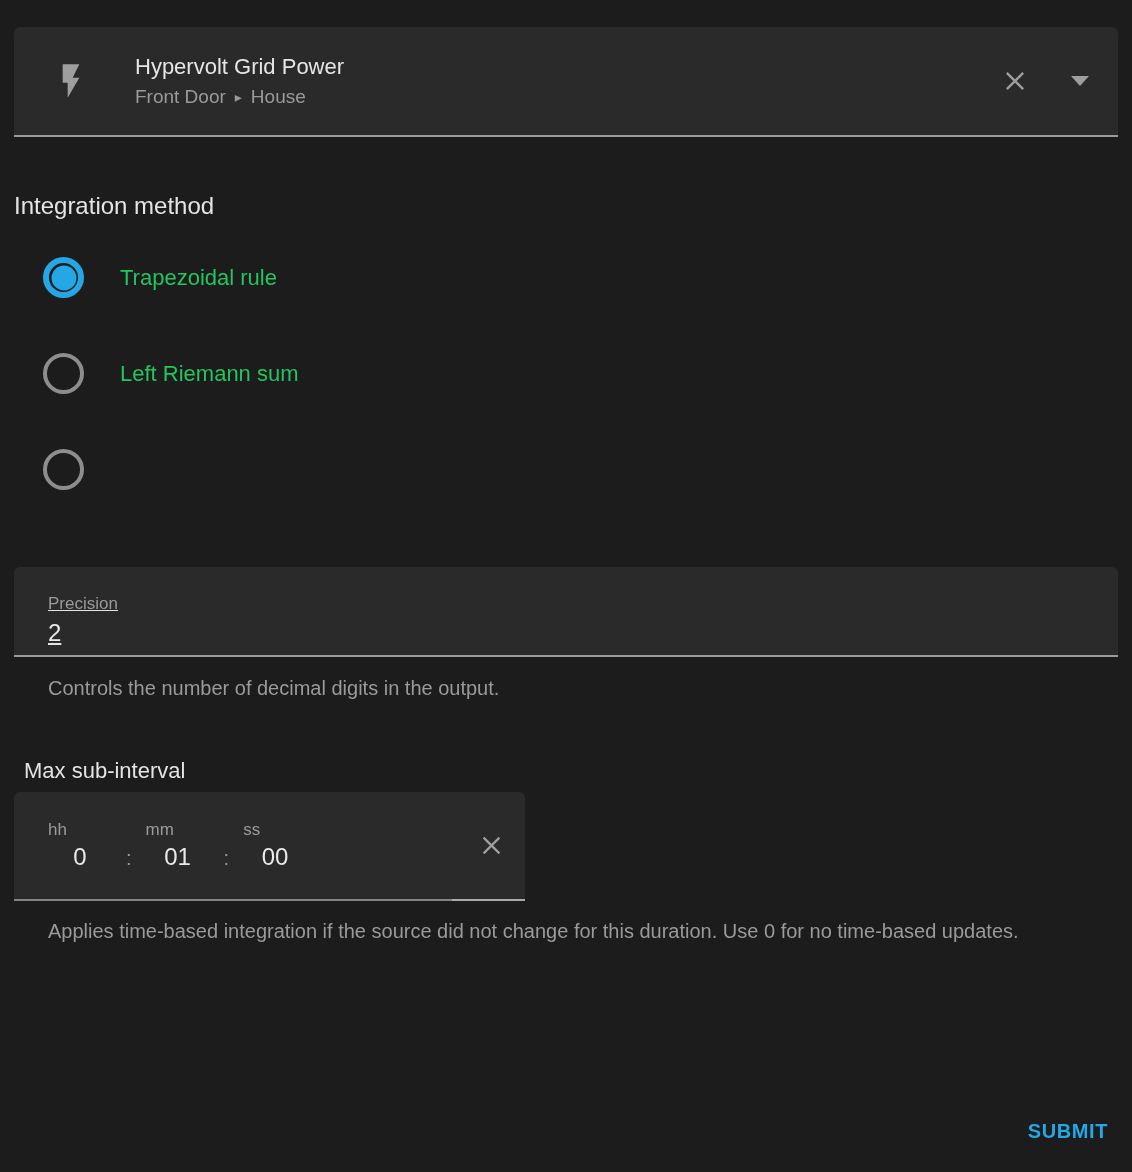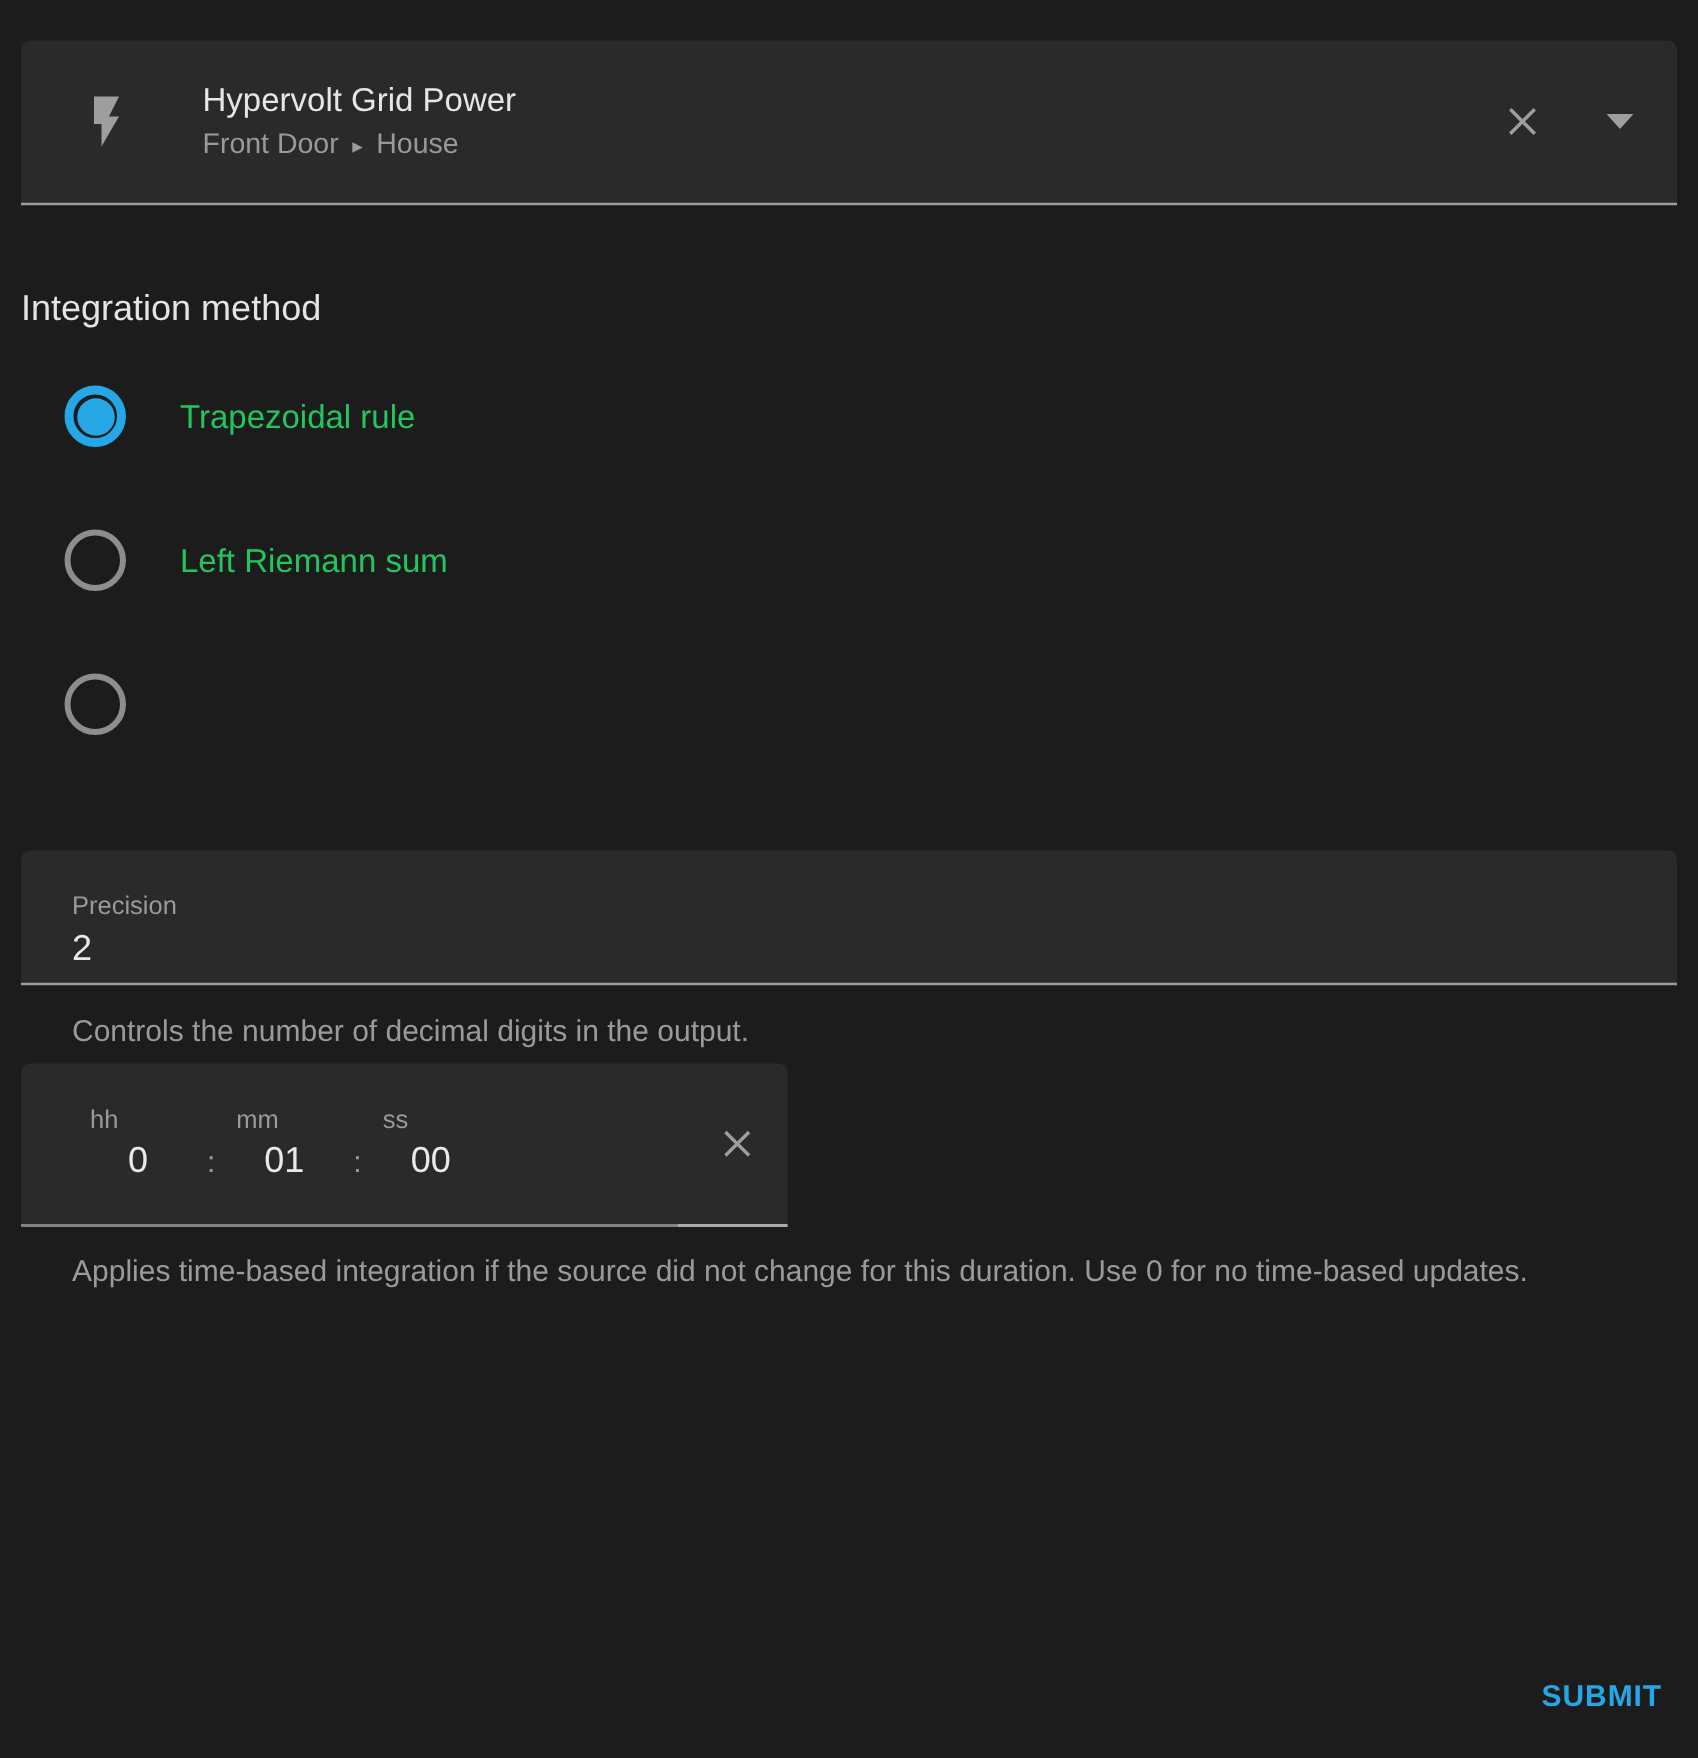--- a/index.html
+++ b/index.html
@@ -61,38 +61,39 @@
   .radio-label{font-size:22px;line-height:28px;color:#22c55e;}
 
   
   .text-field{
     margin:77px 14px 0 14px;height:90px;
     background:var(--field-bg);
     border-bottom:2px solid #9b9b9b;
     border-radius:6px 6px 0 0;
     padding:26px 0 0 34px;
     cursor:text;
+    text-decoration:underline;
   }
   .tf-label{font-size:17px;line-height:21px;color:var(--text-secondary);}
   .tf-value{font-size:24px;line-height:30px;color:#e9e9e9;margin-top:4px;}
   .helper{
     margin:19px 0 0 48px;font-size:20px;line-height:25px;color:var(--text-secondary);
   }
   .helper-wide{width:1030px;margin-top:18px;}
 
   
   .msi-label{margin:57px 0 0 24px;font-size:22px;line-height:26px;color:var(--text-primary);}
   .time-field{
     position:relative;
     margin:8px 0 0 14px;width:511px;height:109px;
     background:var(--field-bg);
     border-bottom:2px solid #838383;
     border-radius:6px 6px 0 0;
     display:flex;align-items:center;
-    padding-left:42px;
+    padding-left:30px;
   }
   .time-field .underline-bright{
     position:absolute;right:0;bottom:-2px;width:73px;height:2px;background:#ababab;
   }
   .tg{width:72px;display:flex;flex-direction:column;cursor:text;}
   .tg-unit{font-size:17px;line-height:21px;color:var(--text-secondary);padding-left:4px;}
   .tg-value{font-size:24px;line-height:30px;color:#e9e9e9;margin-top:2px;text-align:center;}
   .tcolon{font-size:20px;color:var(--text-secondary);padding-top:26px;margin:0 10px;}
   .time-clear{margin-left:auto;margin-right:20px;}
 
@@ -152,20 +153,21 @@
       <span class="radio"></span>
     </div>
   </div>
 
   <div class="text-field">
     <div class="tf-label">Precision</div>
     <div class="tf-value">2</div>
   </div>
   <div class="helper">Controls the number of decimal digits in the output.</div>
 
+  <div class="msi-label">Max sub-interval</div>
 
   <div class="time-field">
     <div class="tg">
       <span class="tg-unit">hh</span>
       <span class="tg-value">0</span>
     </div>
     <span class="tcolon">:</span>
     <div class="tg">
       <span class="tg-unit">mm</span>
       <span class="tg-value">01</span>

